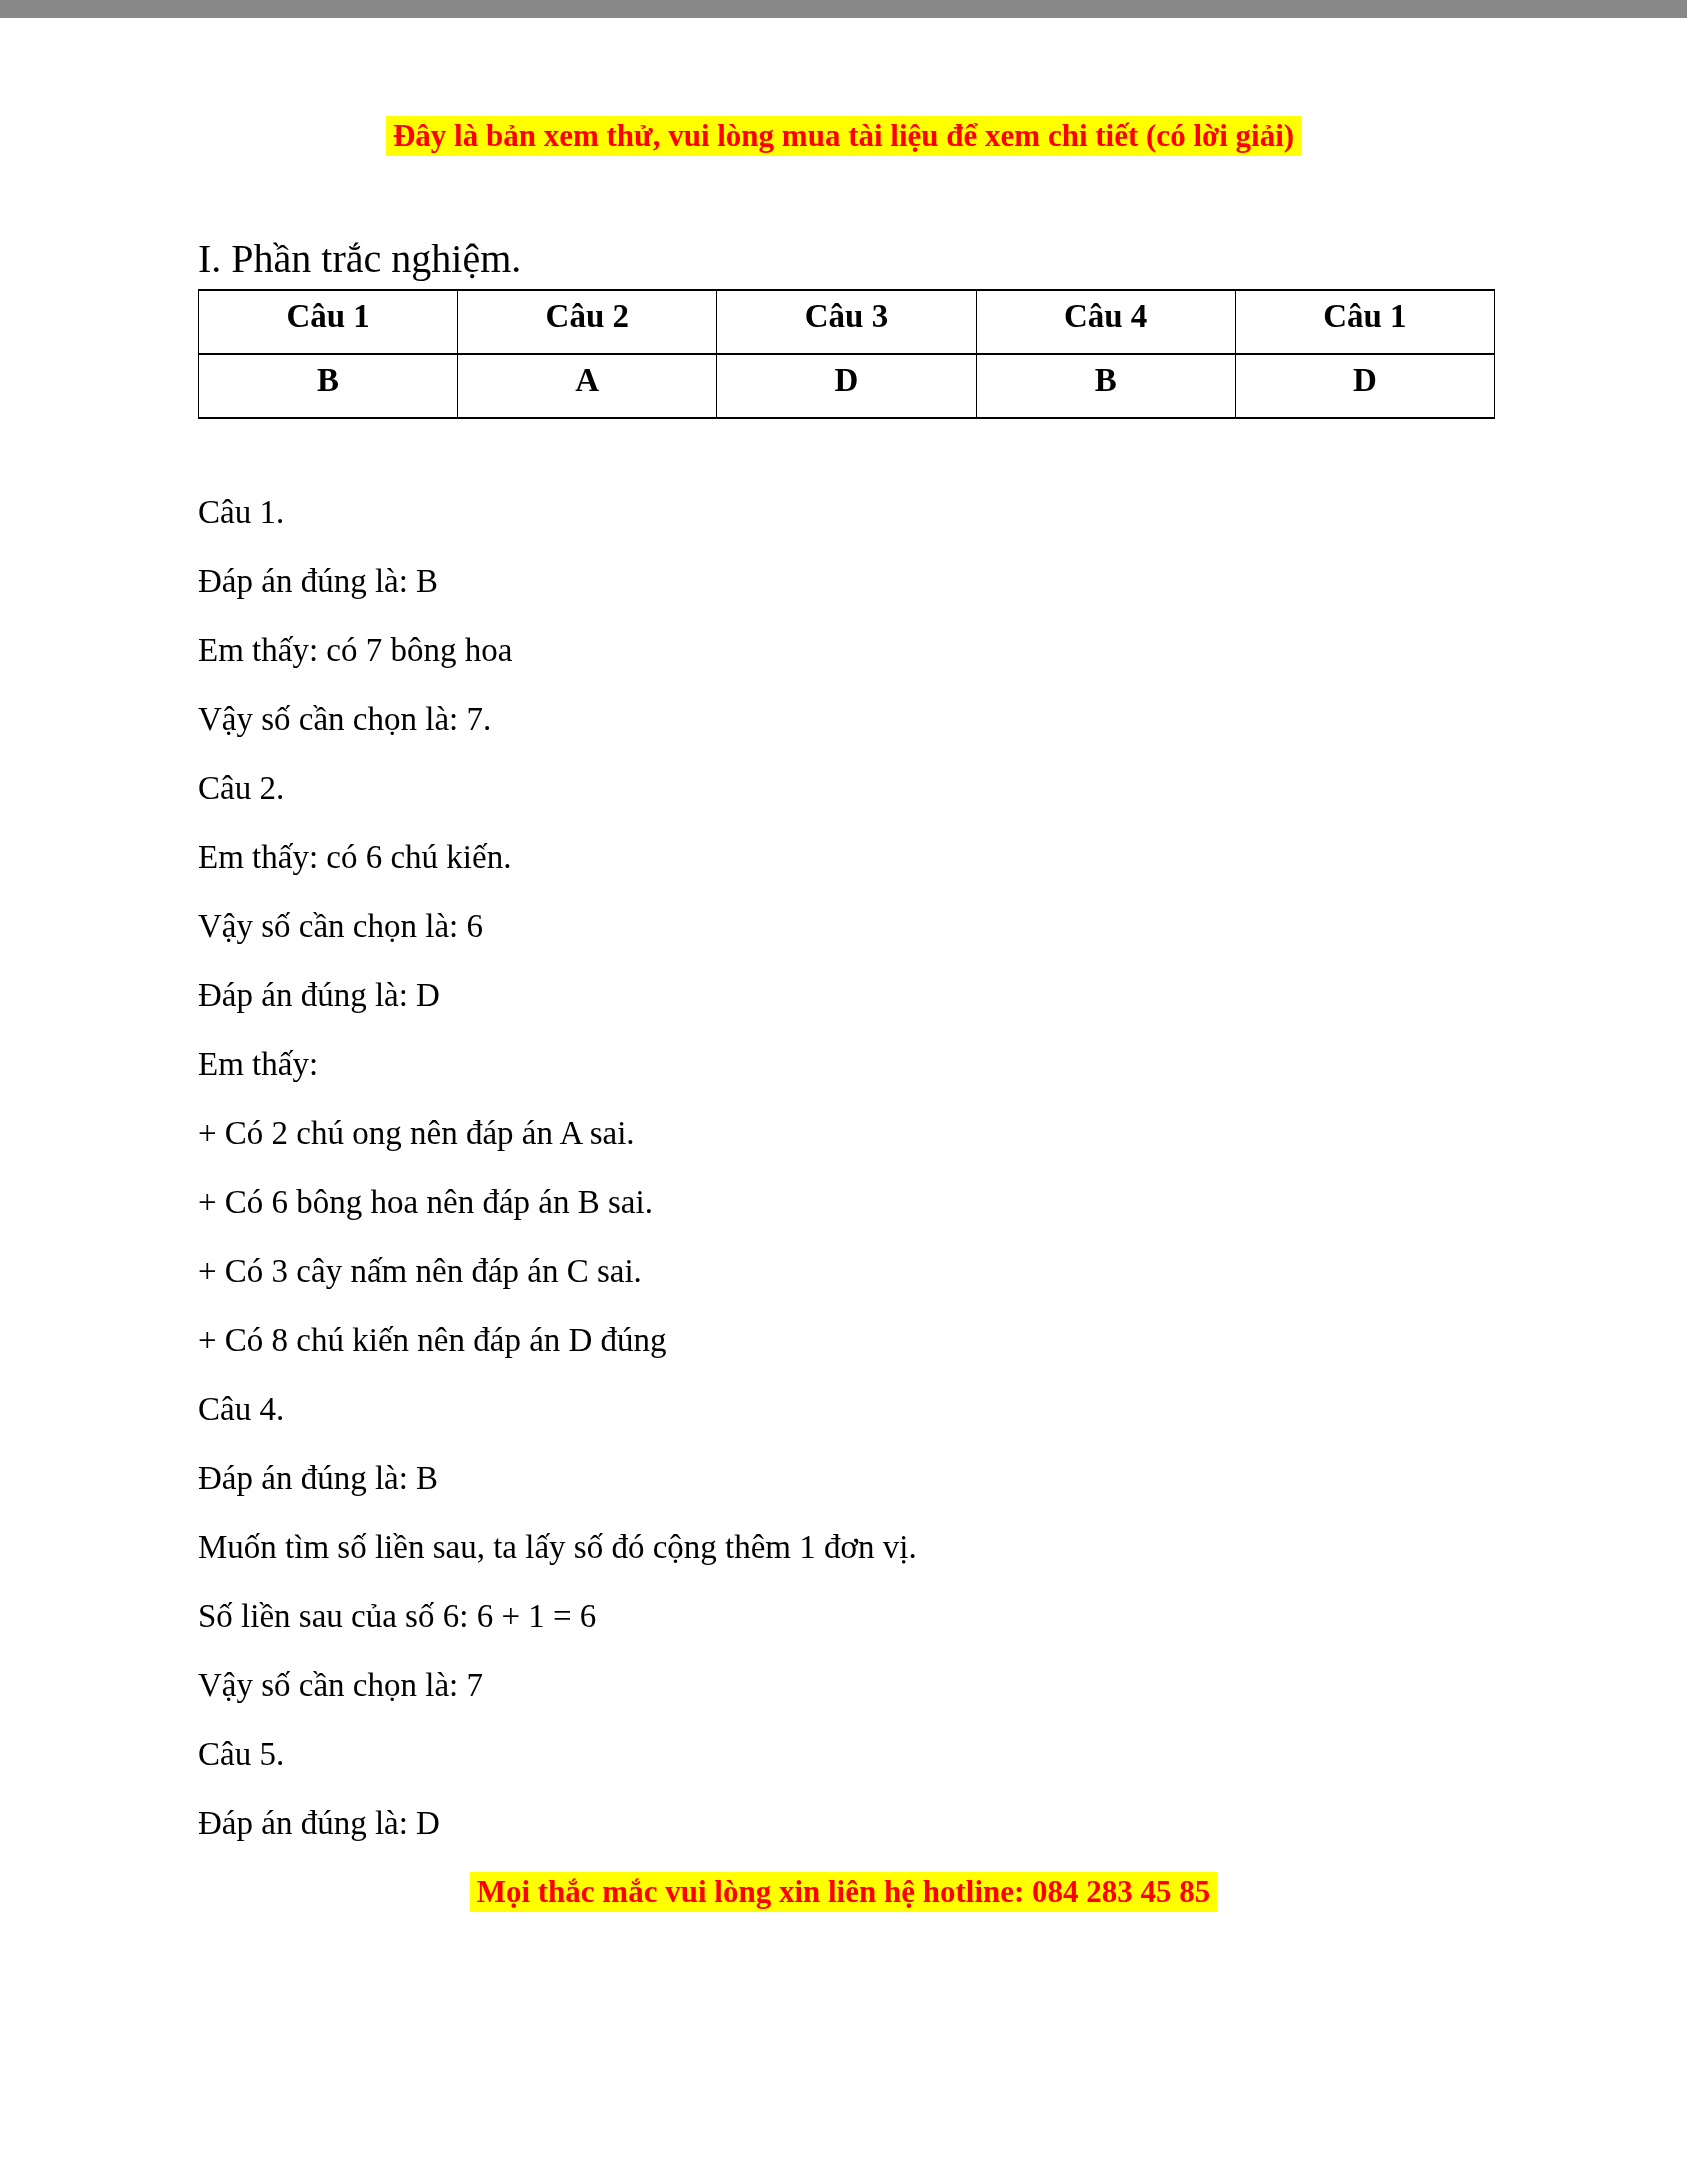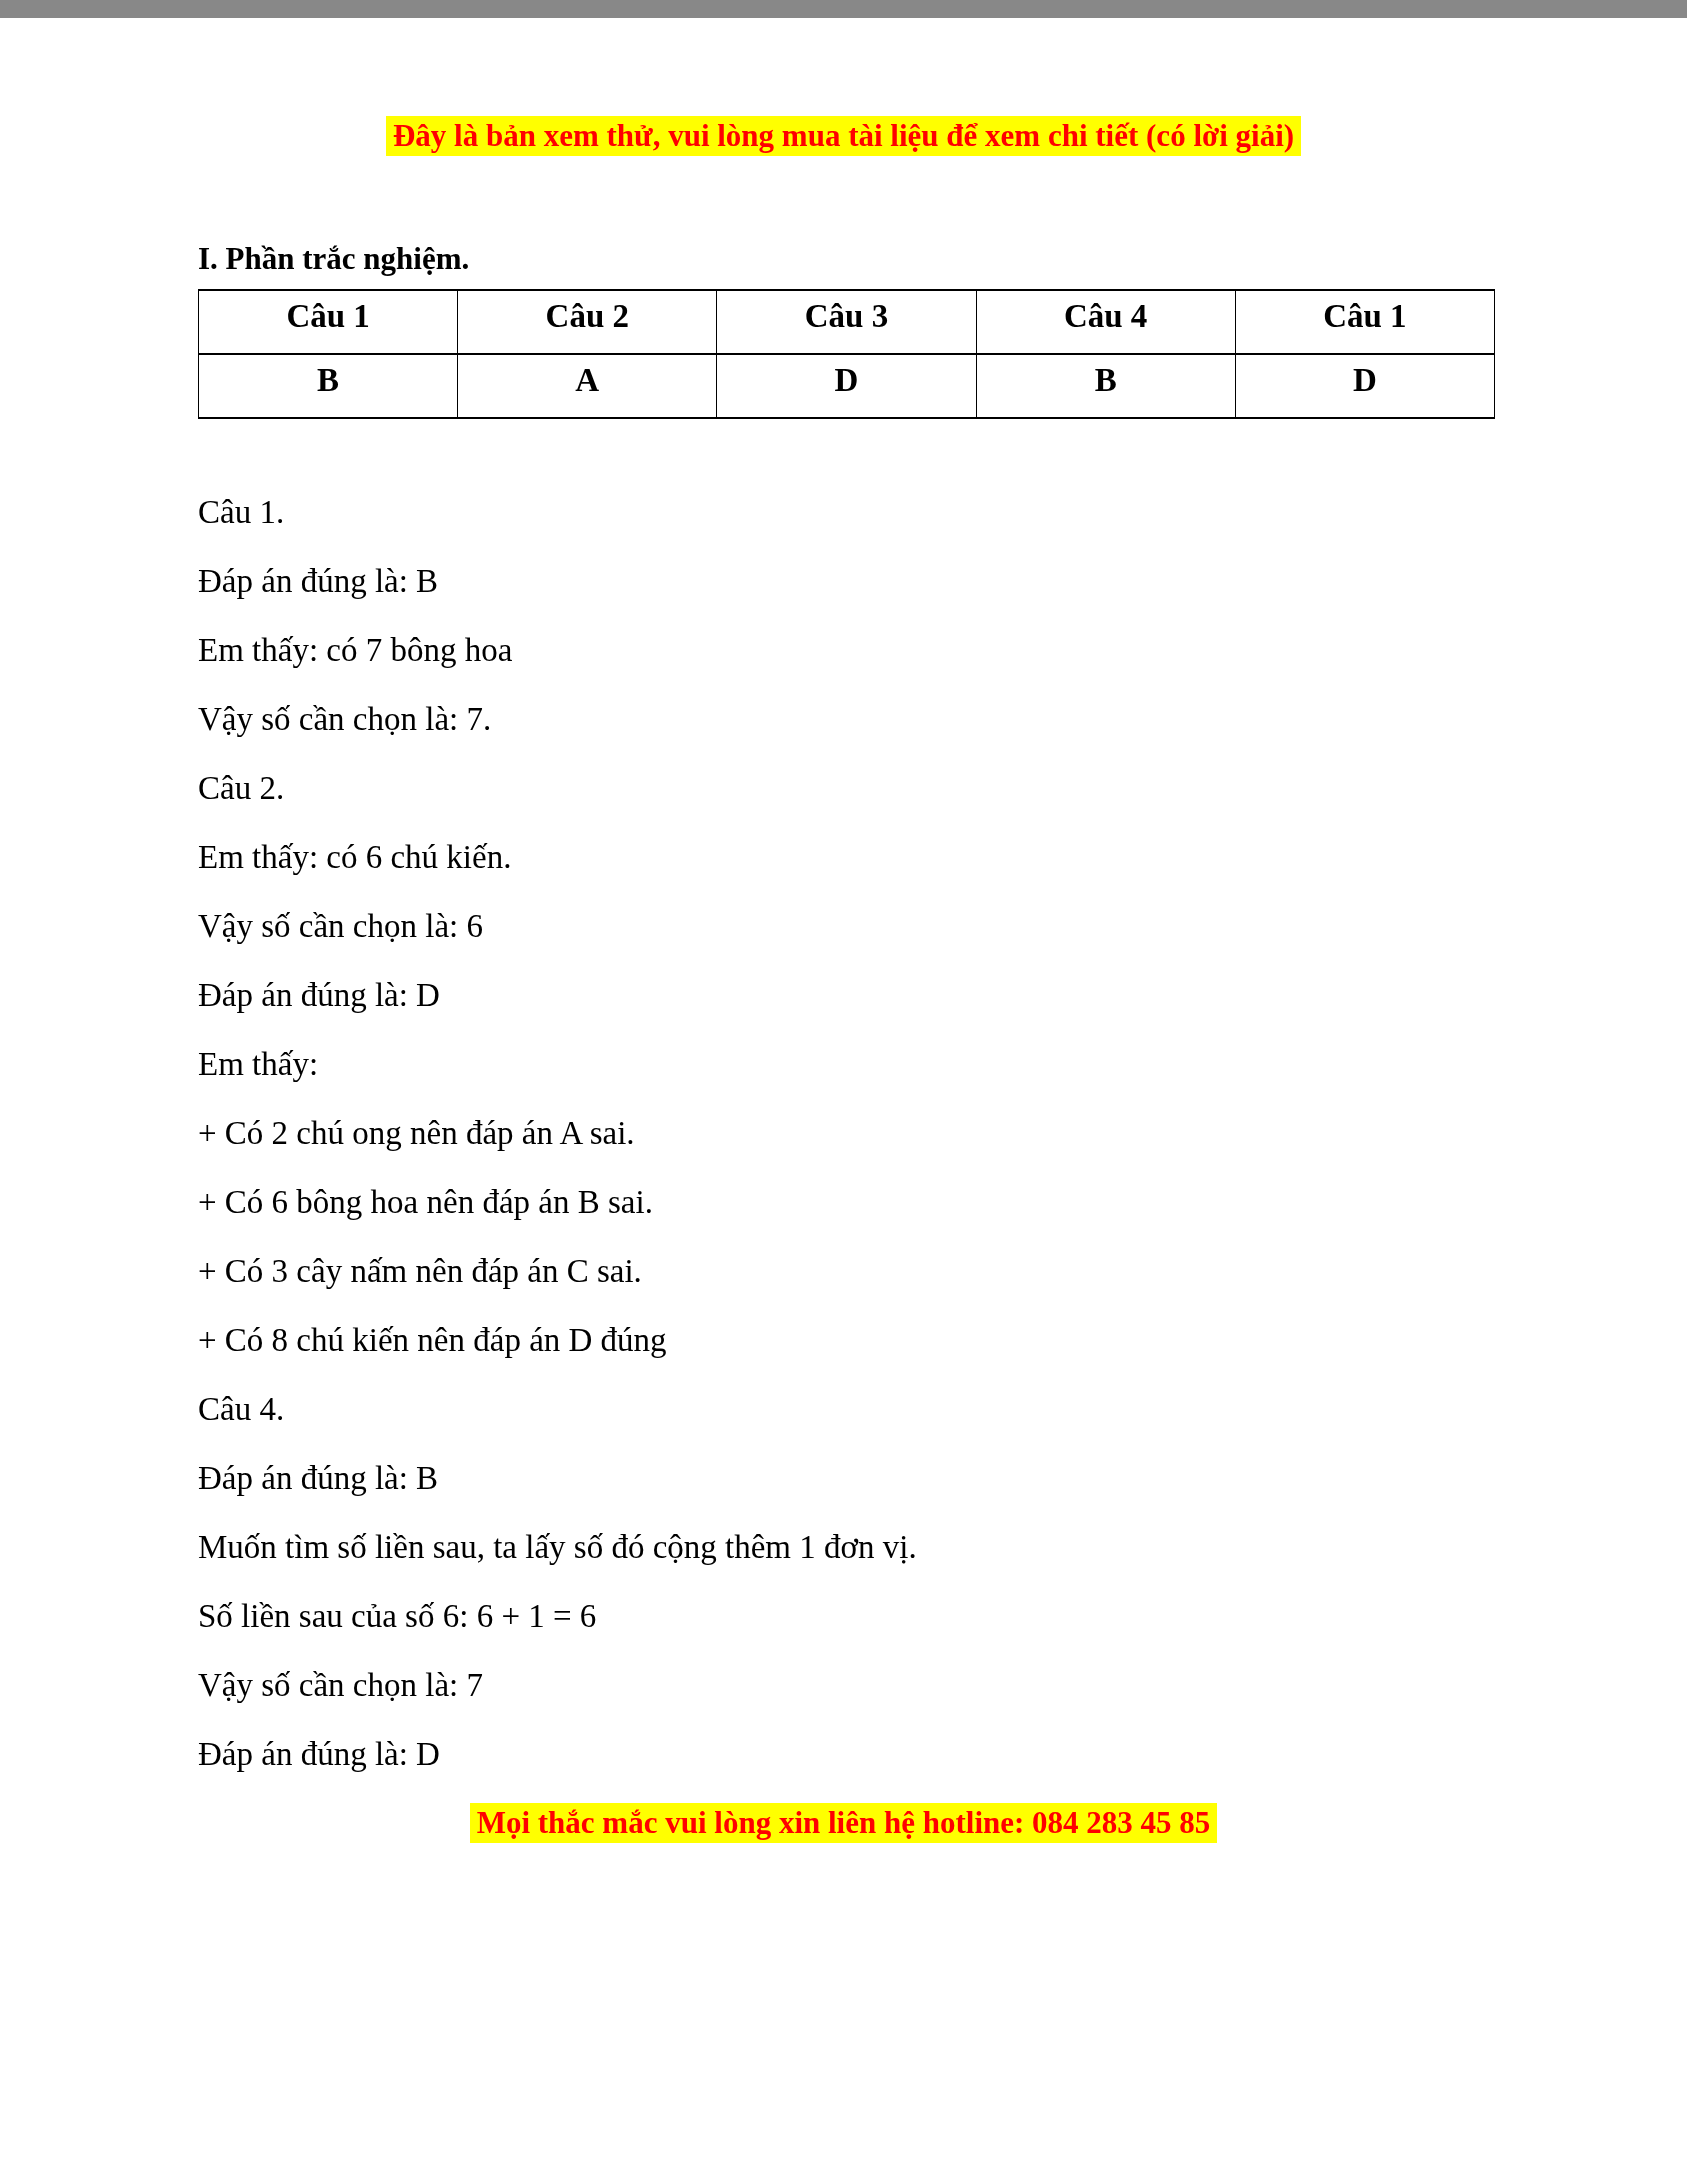--- a/index.html
+++ b/index.html
@@ -21,23 +21,23 @@
     display: inline-block;
     background: #FFFF00;
     color: #FF0000;
     font-weight: bold;
     font-size: 31px;
     line-height: 40px;
     padding: 0 6.6px;
   }
   .section-heading {
     margin: 82px 0 0 0;
-    font-size: 31px;
+    font-size: 40px;
     line-height: 41px;
-    font-weight: bold;
+    font-weight: normal;
   }
   table.answers {
     border-collapse: collapse;
     table-layout: fixed;
     width: 1297px;
     margin-top: 9.3px;
     border-radius: 32px;
   }
   table.answers th, table.answers td {
     border: 1.3px solid #000000;
@@ -108,20 +108,21 @@
     <p>+ Có 6 bông hoa nên đáp án B sai.</p>
     <p>+ Có 3 cây nấm nên đáp án C sai.</p>
     <p>+ Có 8 chú kiến nên đáp án D đúng</p>
 
     <p class="bold">Câu 4.</p>
     <p class="bold">Đáp án đúng là: B</p>
     <p>Muốn tìm số liền sau, ta lấy số đó cộng thêm 1 đơn vị.</p>
     <p>Số liền sau của số 6: 6 + 1 = 6</p>
     <p>Vậy số cần chọn là: 7</p>
 
+    <p class="bold">Câu 5.</p>
     <p class="bold">Đáp án đúng là: D</p>
 
   </div>
 
   <div class="banner-row bottom">
     <span class="banner">Mọi thắc mắc vui lòng xin liên hệ hotline: 084 283 45 85</span>
   </div>
 
 </div>
 

